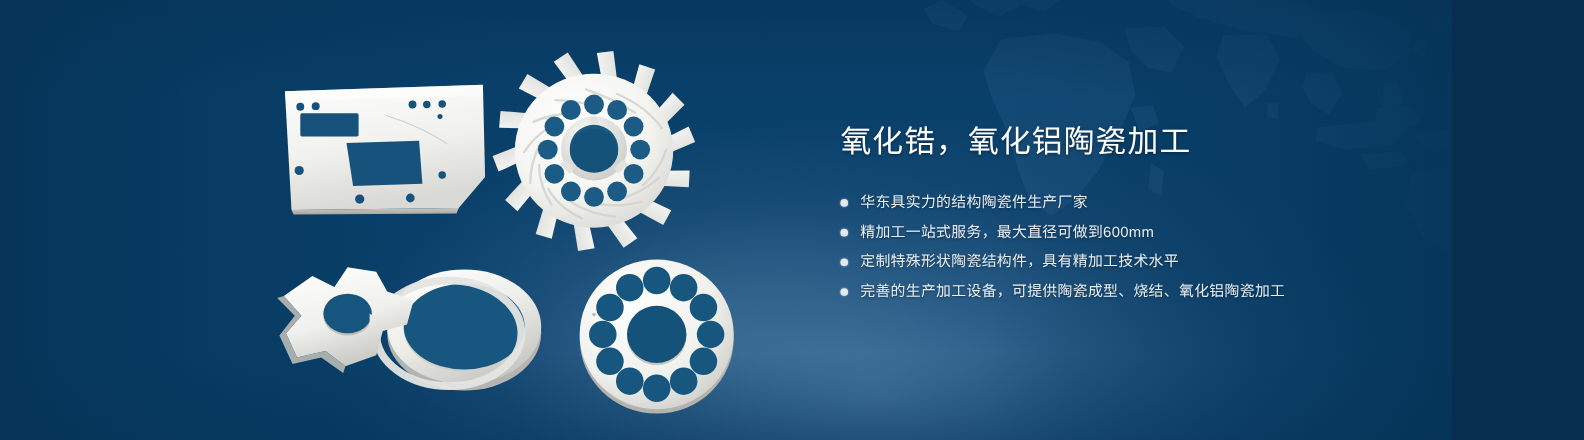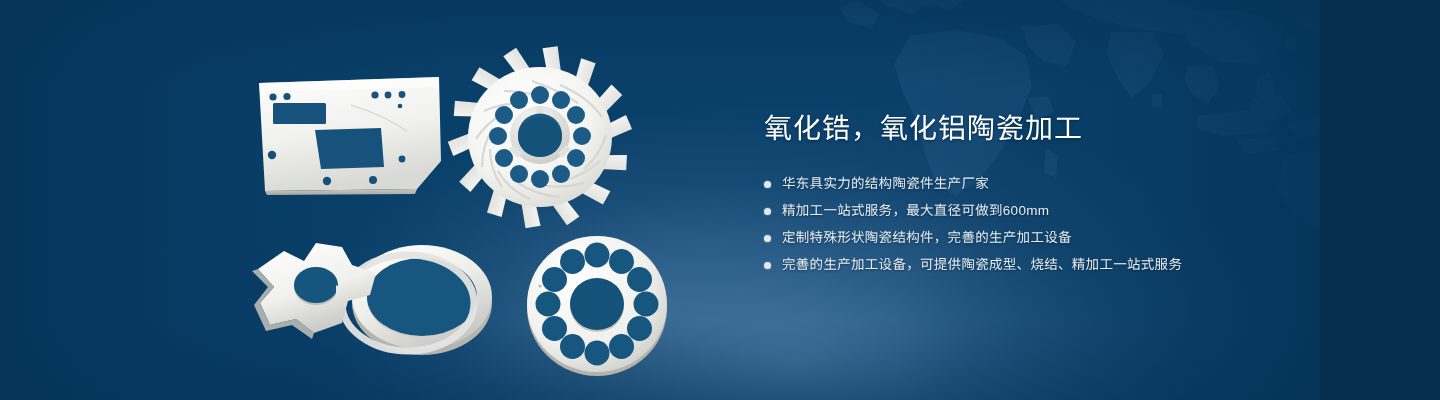--- a/index.html
+++ b/index.html
@@ -425,23 +425,23 @@
       <li class="bullet">
         <span class="dot"></span>
         <span class="bullet-text">华东具实力的结构陶瓷件生产厂家</span>
       </li>
       <li class="bullet">
         <span class="dot"></span>
         <span class="bullet-text">精加工一站式服务，最大直径可做到600mm</span>
       </li>
       <li class="bullet">
         <span class="dot"></span>
-        <span class="bullet-text">定制特殊形状陶瓷结构件，完善的生产加工设备</span>
+        <span class="bullet-text">定制特殊形状陶瓷结构件，具有精加工技术水平</span>
       </li>
       <li class="bullet">
         <span class="dot"></span>
-        <span class="bullet-text">完善的生产加工设备，可提供陶瓷成型、烧结、精加工一站式服务</span>
+        <span class="bullet-text">完善的生产加工设备，可提供陶瓷成型、烧结、氧化铝陶瓷加工</span>
       </li>
     </ul>
 
   </div>
 
 </div>
 
 </body></html>

